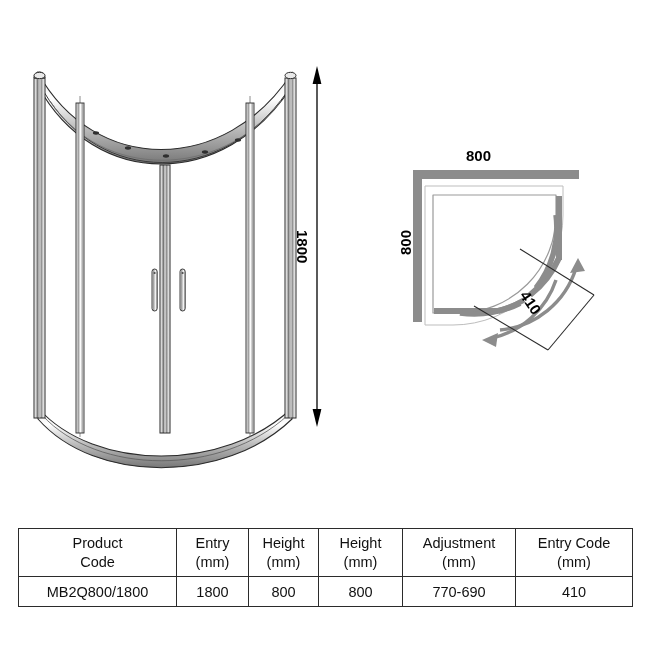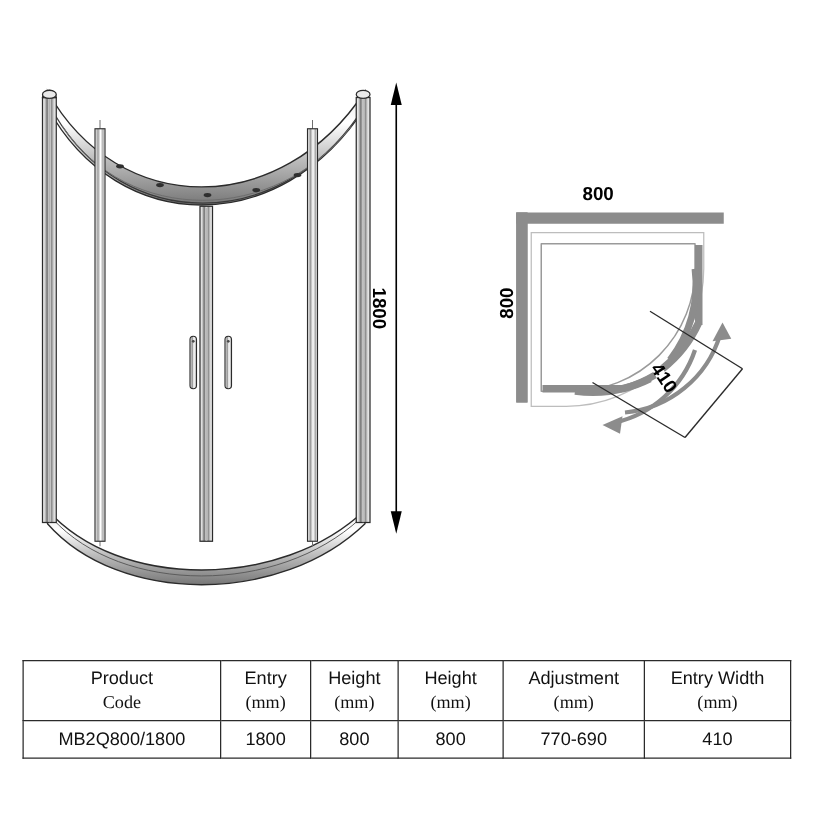--- a/index.html
+++ b/index.html
@@ -86,21 +86,21 @@
   table.spec th {
     font-weight: normal;
     height: 47px;
     vertical-align: middle;
   }
   table.spec td {
     height: 29px;
     vertical-align: middle;
   }
   table.spec th .l1 { display: block; line-height: 1.25; }
-  table.spec th .l2 { display: block; line-height: 1.25; font-family: Liberation Serif, serif; }
+  table.spec th .l2 { display: block; line-height: 1.25; }
   col.c-code { width: 158px; }
   col.c-h    { width: 72px; }
   col.c-w    { width: 70px; }
   col.c-d    { width: 84px; }
   col.c-a    { width: 113px; }
   col.c-e    { width: 117px; }
 </style>
 </head>
 <body>
 
@@ -295,21 +295,21 @@
           </th>
           <th>
             <span class="l1">Height</span>
             <span class="l2">(mm)</span>
           </th>
           <th>
             <span class="l1">Adjustment</span>
             <span class="l2">(mm)</span>
           </th>
           <th>
-            <span class="l1">Entry Width</span>
+            <span class="l1">Entry Code</span>
             <span class="l2">(mm)</span>
           </th>
         </tr>
       </thead>
       <tbody>
         <tr>
           <td>MB2Q800/1800</td>
           <td>1800</td>
           <td>800</td>
           <td>800</td>

